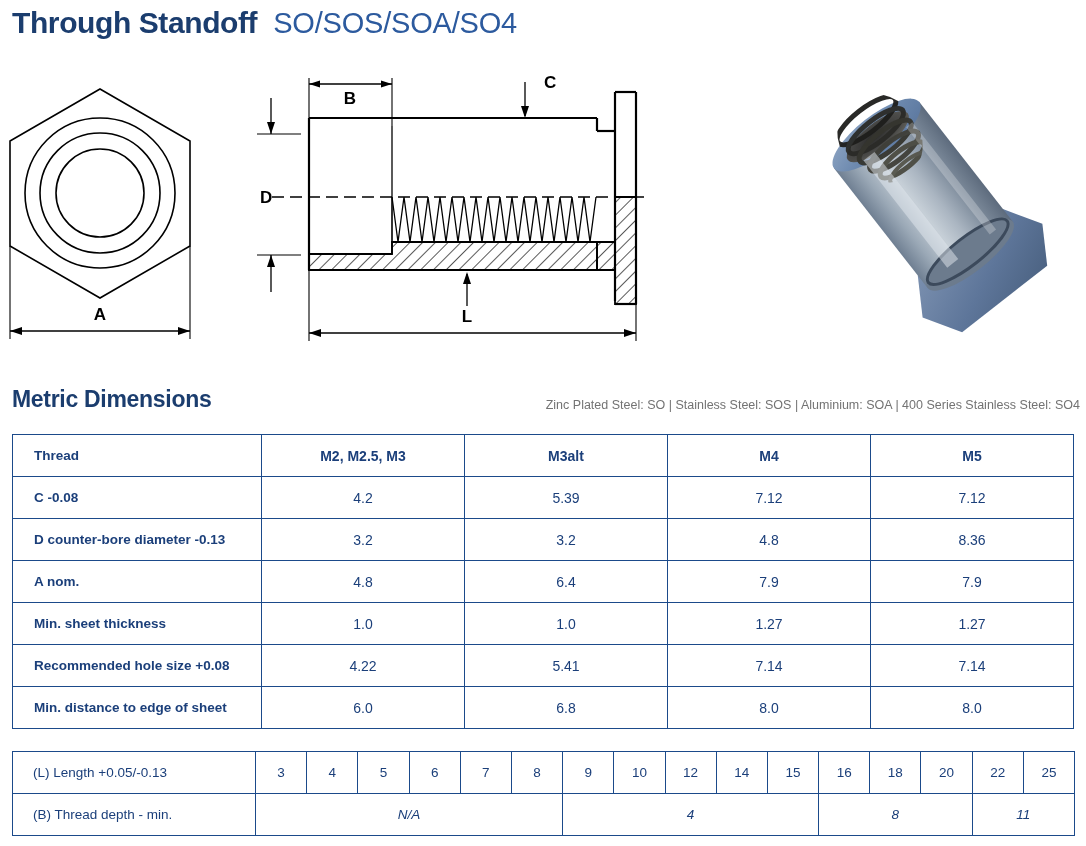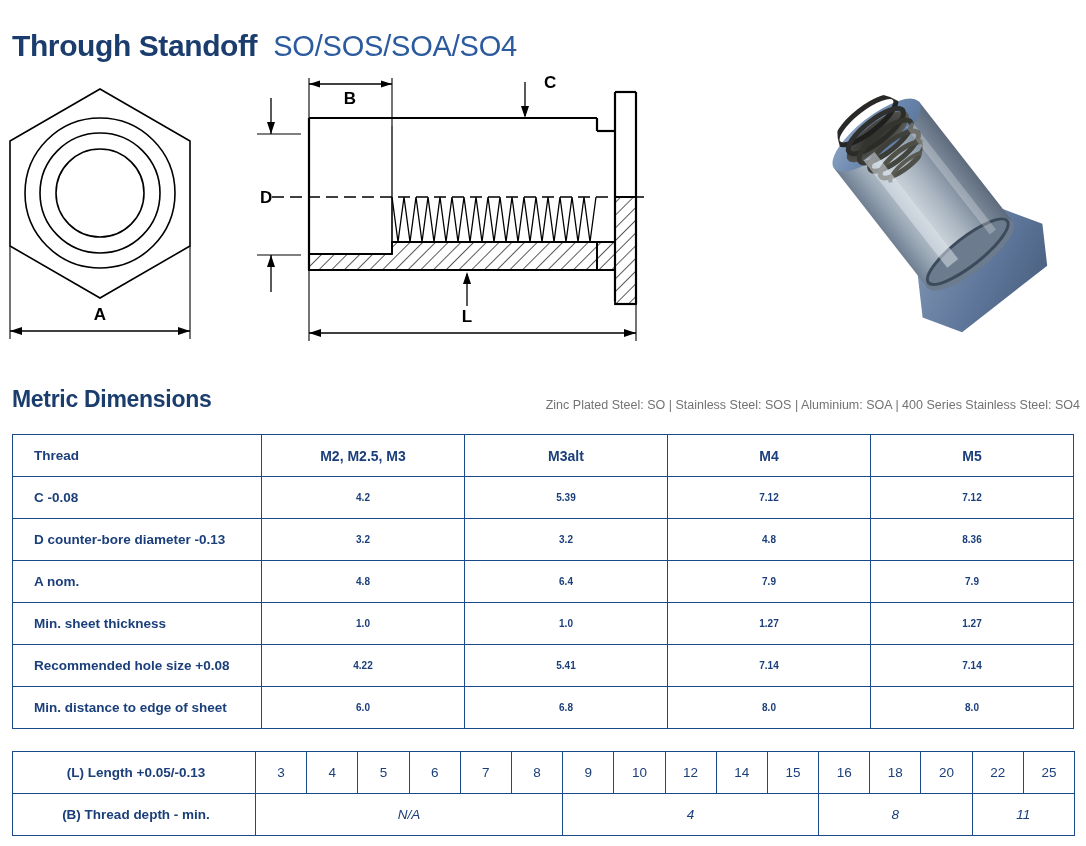--- a/index.html
+++ b/index.html
@@ -17,21 +17,20 @@
   }
 
   
   .header {
     position: absolute;
     left: 12px; top: 6px;
     display: flex;
     align-items: baseline;
     gap: 16px;
     white-space: nowrap;
-    margin-top: 23px;
   }
   .header .title {
     font-size: 30px;
     font-weight: bold;
     color: #1b3d6e;
     letter-spacing: -0.4px;
   }
   .header .partnos {
     font-size: 29px;
     font-weight: normal;
@@ -101,42 +100,42 @@
     width: 1062px;
   }
   .t-main .lbl {
     width: 249px;
     text-align: left;
     font-weight: bold;
     font-size: 13.5px;
   }
   .t-main .val {
     text-align: center;
-    font-weight: bold;
-    font-size: 10px;
+    font-weight: normal;
+    font-size: 14px;
   }
   .t-main thead .val { font-weight: bold; font-size: 14px; }
   .t-main thead .lbl { font-weight: bold; }
 
   .t-len {
     position: absolute;
     left: 12px; top: 751px;
     width: 1062px;
   }
   .t-len td {
     height: 42px;
     font-size: 13.5px;
     padding: 0 4px;
   }
   .t-len .lbl {
     width: 243px;
-    text-align: center;
-    font-weight: bold;
+    text-align: left;
+    font-weight: normal;
     font-size: 13.5px;
-    padding-left: 8px;
+    padding-left: 20px;
   }
   .t-len .num { text-align: center; font-weight: normal; }
   .t-len .span { text-align: center; font-weight: normal; font-style: italic; }
 
   
   svg { display: block; }
   .ln { stroke: #000000; fill: none; }
   .dimtxt { font-family: "Liberation Sans", sans-serif; font-weight: bold; font-size: 17px; fill: #000000; }
 </style>
 </head>

